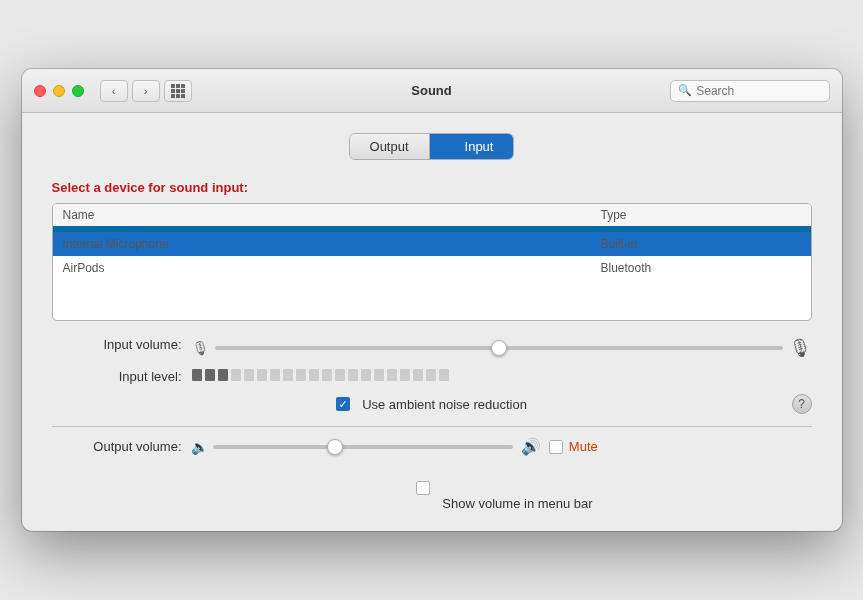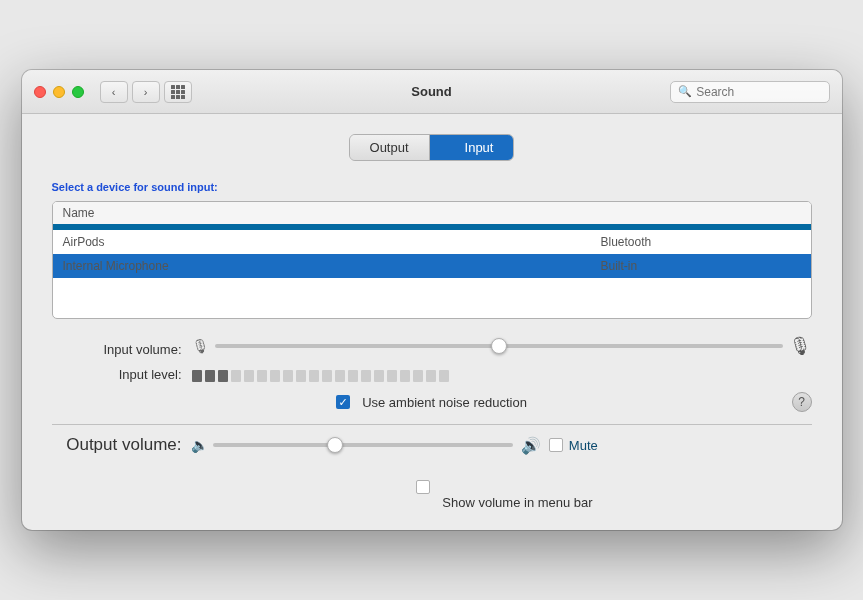--- a/index.html
+++ b/index.html
@@ -162,23 +162,23 @@
     .tab:last-child { border-right: none; }
     .tab.active {
       background: #1a6dc2;
       color: white;
       font-weight: 500;
       padding-left: 35px;
     }
 
     
     .section-label {
-      font-size: 11px;
+      font-size: 13px;
       font-weight: 700;
-      color: #1d4ed8;
+      color: #b91c1c;
       margin-bottom: 8px;
     }
 
     .device-table {
       border: 1px solid #b0b0b0;
       border-radius: 5px;
       overflow: hidden;
       background: white;
       margin-bottom: 16px;
     }
@@ -214,21 +214,21 @@
 
     
     .settings-label {
       font-size: 13px;
       color: #333;
       margin-bottom: 12px;
     }
 
     .setting-row {
       display: flex;
-      align-items: flex-end;
+      align-items: flex-start;
       margin-bottom: 10px;
     }
 
     .setting-row-label {
       font-size: 13px;
       color: #333;
       text-align: right;
       width: 130px;
       margin-right: 10px;
       flex-shrink: 0;
@@ -339,31 +339,31 @@
     }
 
     
     .output-row {
       display: flex;
       align-items: center;
       margin-bottom: 8px;
     }
 
     .output-label {
-      font-size: 17px;
+      font-size: 13px;
       color: #333;
       text-align: right;
       width: 130px;
       margin-right: 10px;
       flex-shrink: 0;
     }
 
     .mute-label {
       font-size: 13px;
-      color: #0c4a6e;
+      color: #c2410c;
       margin-left: 6px;
     }
 
     .show-volume-row {
       display: flex;
       align-items: center;
       justify-content: center;
       gap: 6px;
     }
   </style>
@@ -409,28 +409,29 @@
         <div class="tab">Output</div>
         <div class="tab active">Input</div>
       </div>
     </div>
 
     <div class="section-label">Select a device for sound input:</div>
 
     <div class="device-table">
       <div class="table-header">
         <div class="col-name">Name</div>
+        <div class="col-type">Type</div>
+      </div>
+      <div class="table-row selected">
+        <div class="col-name">Internal Microphone</div>
+        <div class="col-type">Built-in</div>
       </div>
       <div class="table-row">
         <div class="col-name">AirPods</div>
         <div class="col-type">Bluetooth</div>
-      </div>
-      <div class="table-row selected">
-        <div class="col-name">Internal Microphone</div>
-        <div class="col-type">Built-in</div>
       </div>
       <div class="table-empty"></div>
     </div>
 
 
     <div class="setting-row">
       <div class="setting-row-label">Input volume:</div>
       <div class="slider-container">
         <span style="font-size:14px; color:#666;">🎙</span>
         <input type="range" class="slider" min="0" max="100" value="50" style="">

